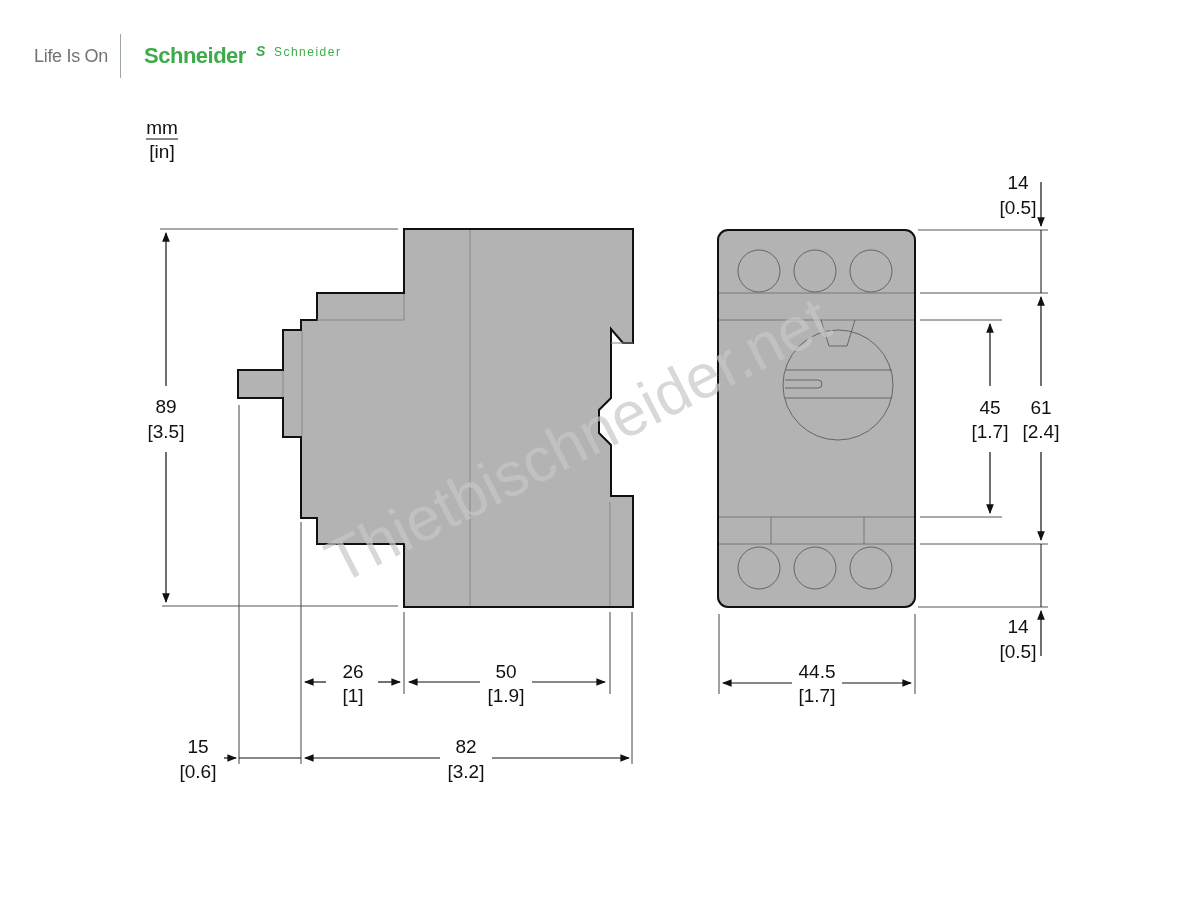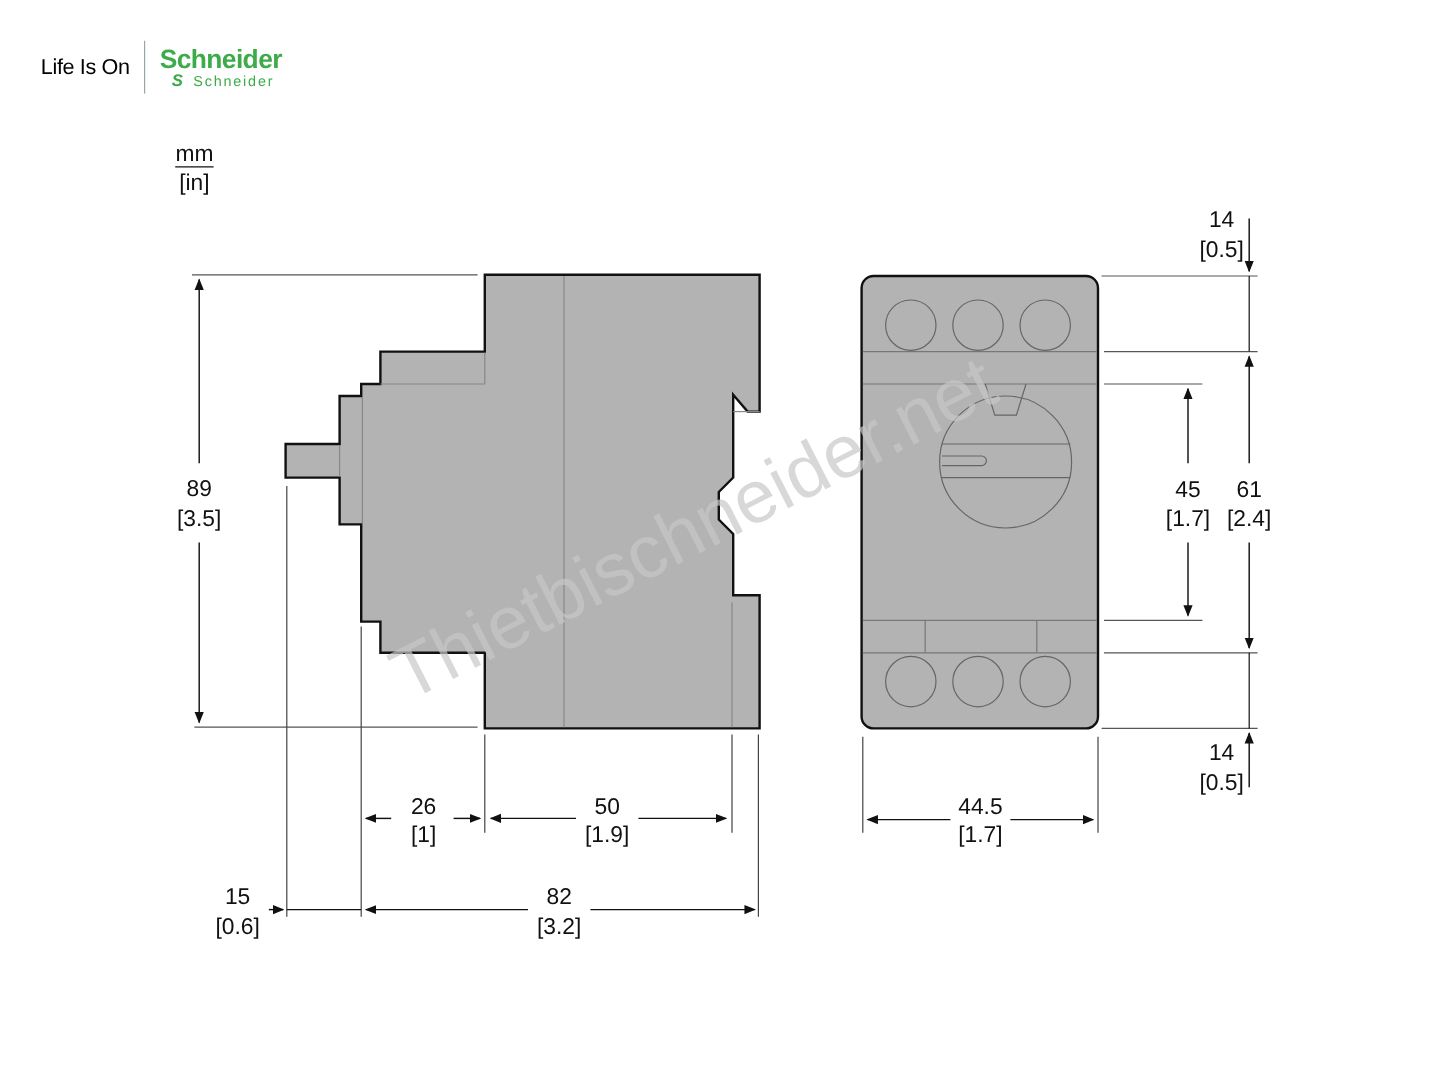--- a/index.html
+++ b/index.html
@@ -1,20 +1,20 @@
 <!DOCTYPE html>
 <html><head>
 <meta charset="utf-8">
 <style>
   html, body { margin: 0; padding: 0; background: #ffffff; }
   body { width: 1200px; height: 900px; position: relative; overflow: hidden; font-family: "Liberation Sans", sans-serif; }
   .logo { position: absolute; left: 34px; top: 34px; height: 44px; display: flex; align-items: center; }
-  .tagline { color: #000000; font-size: 18px; letter-spacing: -0.3px; margin-right: 12px; font-weight: normal; }
+  .tagline { color: #737373; font-size: 18px; letter-spacing: -0.3px; margin-right: 12px; font-weight: normal; }
   .logo-divider { width: 1px; height: 44px; background: #9aa5ab; margin-right: 12px; }
-  .brand { display: flex; flex-direction: column; line-height: 1; }
+  .brand { display: flex; flex-direction: row; line-height: 1; margin-left: 11px; }
   .brand-name { color: #3dab4a; font-size: 22px; font-weight: bold; letter-spacing: -0.5px; }
   .brand-sub { color: #3dab4a; font-size: 12px; letter-spacing: 1.5px; margin-left: 28px; margin-top: 1px; position: relative; }
   .brand-sub .mark { position: absolute; left: -18px; top: -2px; font-weight: bold; font-style: italic; font-size: 14px; }
   svg.drawing { position: absolute; left: 0; top: 0; }
   .dim { font-family: "Liberation Sans", sans-serif; font-size: 19px; fill: #111; text-anchor: middle; }
   .unit { font-family: "Liberation Sans", sans-serif; font-size: 19px; fill: #111; text-anchor: middle; }
   .wm { font-family: "Liberation Sans", sans-serif; font-size: 62px; fill: #c8c8c8; fill-opacity: 0.7; }
 </style>
 </head>
 <body>

